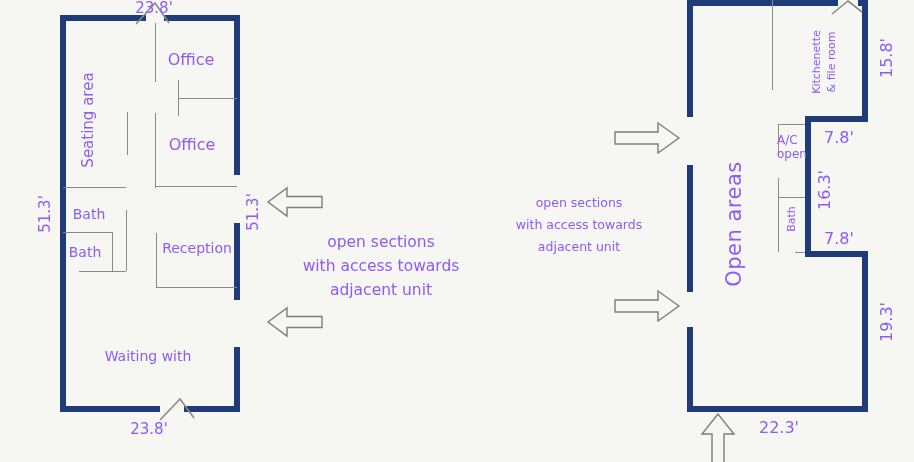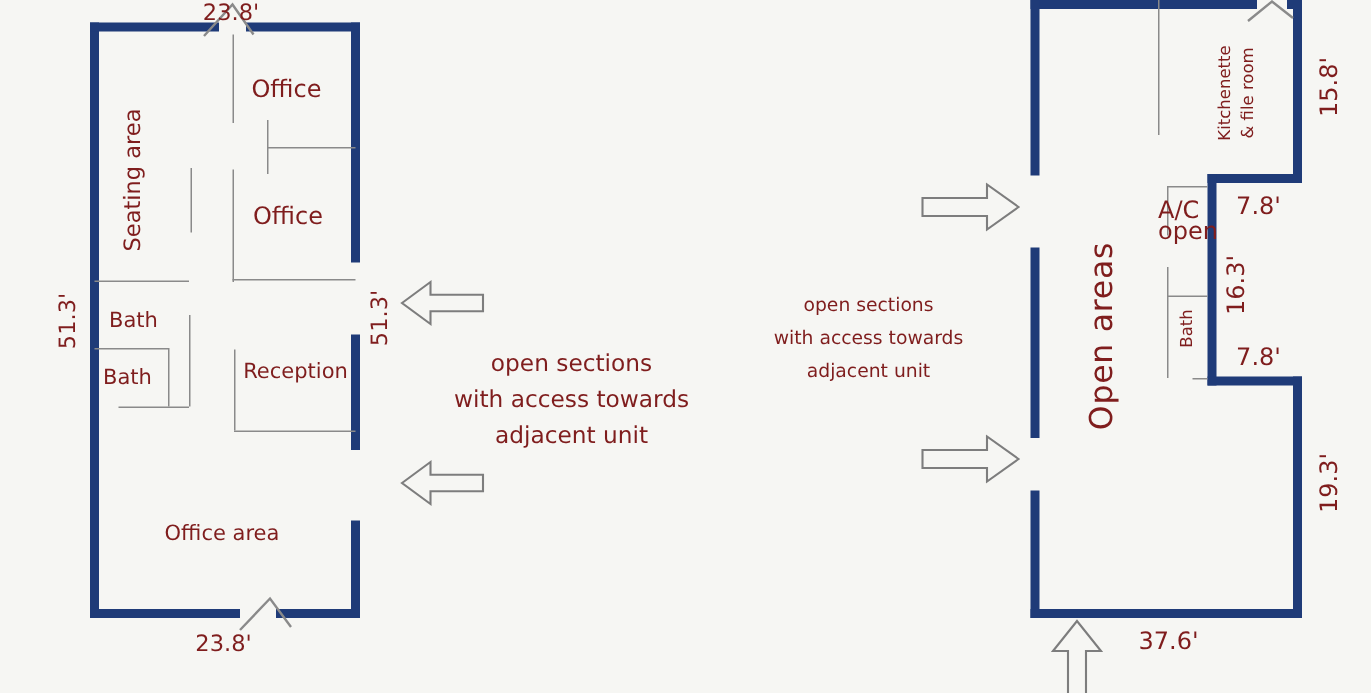--- a/index.html
+++ b/index.html
@@ -1,26 +1,26 @@
 <!DOCTYPE html>
 <html><head>
 <meta charset="utf-8">
 <style>
   html,body{margin:0;padding:0;background:#f6f6f3;}
   .canvas{
     position:relative;width:914px;height:462px;overflow:hidden;
     background:#f6f6f3;font-family:"DejaVu Sans","Liberation Sans",sans-serif;
-    color:#7f1d1d;
+    color:#8b5cf6;
   }
   .wall{position:absolute;background:#1f3b78;}
   .tline{position:absolute;background:#8a8a8a;}
   .lbl{position:absolute;transform:translate(-50%,-50%);white-space:nowrap;}
   .lblr{position:absolute;transform:translate(-50%,-50%) rotate(-90deg);white-space:nowrap;}
   .f11{font-size:11px;line-height:15px;}
-  .f12{font-size:16px;line-height:14px;}
+  .f12{font-size:12px;line-height:14px;}
   .f14{font-size:14px;}
   .f15{font-size:15px;}
   .f16{font-size:16px;}
   .f21{font-size:21px;letter-spacing:.5px;}
   .note{position:absolute;text-align:center;transform:translateX(-50%);}
   .note-left{font-size:15.5px;line-height:24px;}
   .note-right{font-size:12.5px;line-height:22px;}
   svg{position:absolute;overflow:visible;}
 </style>
 </head>
@@ -61,21 +61,21 @@
   <div class="lbl f15" style="left:154px;top:8px;">23.8'</div>
   <div class="lbl f15" style="left:149px;top:429px;">23.8'</div>
   <div class="lblr f15" style="left:45px;top:214px;">51.3'</div>
   <div class="lblr f15" style="left:253px;top:212px;">51.3'</div>
   <div class="lblr f15" style="left:88px;top:120px;">Seating area</div>
   <div class="lbl f16" style="left:191px;top:59px;">Office</div>
   <div class="lbl f16" style="left:192px;top:144px;">Office</div>
   <div class="lbl f14" style="left:89px;top:214px;">Bath</div>
   <div class="lbl f14" style="left:85px;top:252px;">Bath</div>
   <div class="lbl f14" style="left:197px;top:248px;">Reception</div>
-  <div class="lbl f14" style="left:148px;top:356px;">Office area</div>
+  <div class="lbl f14" style="left:148px;top:356px;">Waiting with</div>
 
   <svg style="left:267px;top:187px;" width="56" height="30" viewBox="0 0 56 30">
     <polygon points="1,15 20,1 20,9.5 55,9.5 55,20.5 20,20.5 20,29" fill="#f6f6f3" stroke="#7d7d7d" stroke-width="1.4"></polygon>
   </svg>
   <svg style="left:267px;top:307px;" width="56" height="30" viewBox="0 0 56 30">
     <polygon points="1,15 20,1 20,9.5 55,9.5 55,20.5 20,20.5 20,29" fill="#f6f6f3" stroke="#7d7d7d" stroke-width="1.4"></polygon>
   </svg>
 
   <div class="note note-left" style="left:381px;top:230px;">
     <div>open sections</div>
@@ -115,21 +115,21 @@
     <div>A/C</div>
     <div>open</div>
   </div>
   <div class="lblr f11" style="left:791px;top:219px;">Bath</div>
 
   <div class="lblr f16" style="left:886px;top:58px;">15.8'</div>
   <div class="lbl f16" style="left:839px;top:137px;">7.8'</div>
   <div class="lblr f16" style="left:824px;top:190px;">16.3'</div>
   <div class="lbl f16" style="left:839px;top:238px;">7.8'</div>
   <div class="lblr f16" style="left:886px;top:322px;">19.3'</div>
-  <div class="lbl f16" style="left:779px;top:427px;">37.6'</div>
+  <div class="lbl f16" style="left:779px;top:427px;">22.3'</div>
 
   <svg style="left:614px;top:122px;" width="66" height="32" viewBox="0 0 66 32">
     <polygon points="65,16 44,1 44,10 1,10 1,22 44,22 44,31" fill="#f6f6f3" stroke="#7d7d7d" stroke-width="1.4"></polygon>
   </svg>
   <svg style="left:614px;top:290px;" width="66" height="32" viewBox="0 0 66 32">
     <polygon points="65,16 44,1 44,10 1,10 1,22 44,22 44,31" fill="#f6f6f3" stroke="#7d7d7d" stroke-width="1.4"></polygon>
   </svg>
   <svg style="left:701px;top:413px;" width="34" height="60" viewBox="0 0 34 60">
     <polygon points="17,1 1,21 11,21 11,59 23,59 23,21 33,21" fill="#f6f6f3" stroke="#7d7d7d" stroke-width="1.4"></polygon>
   </svg>

